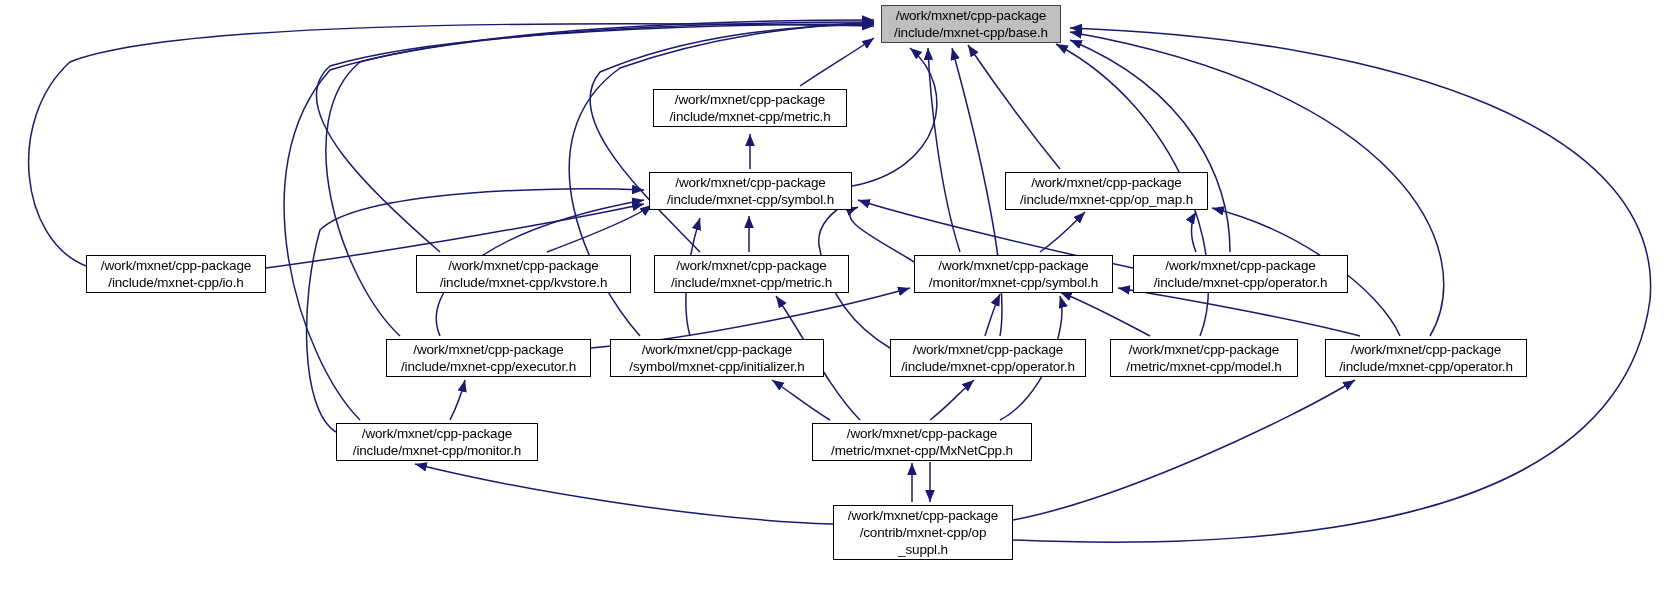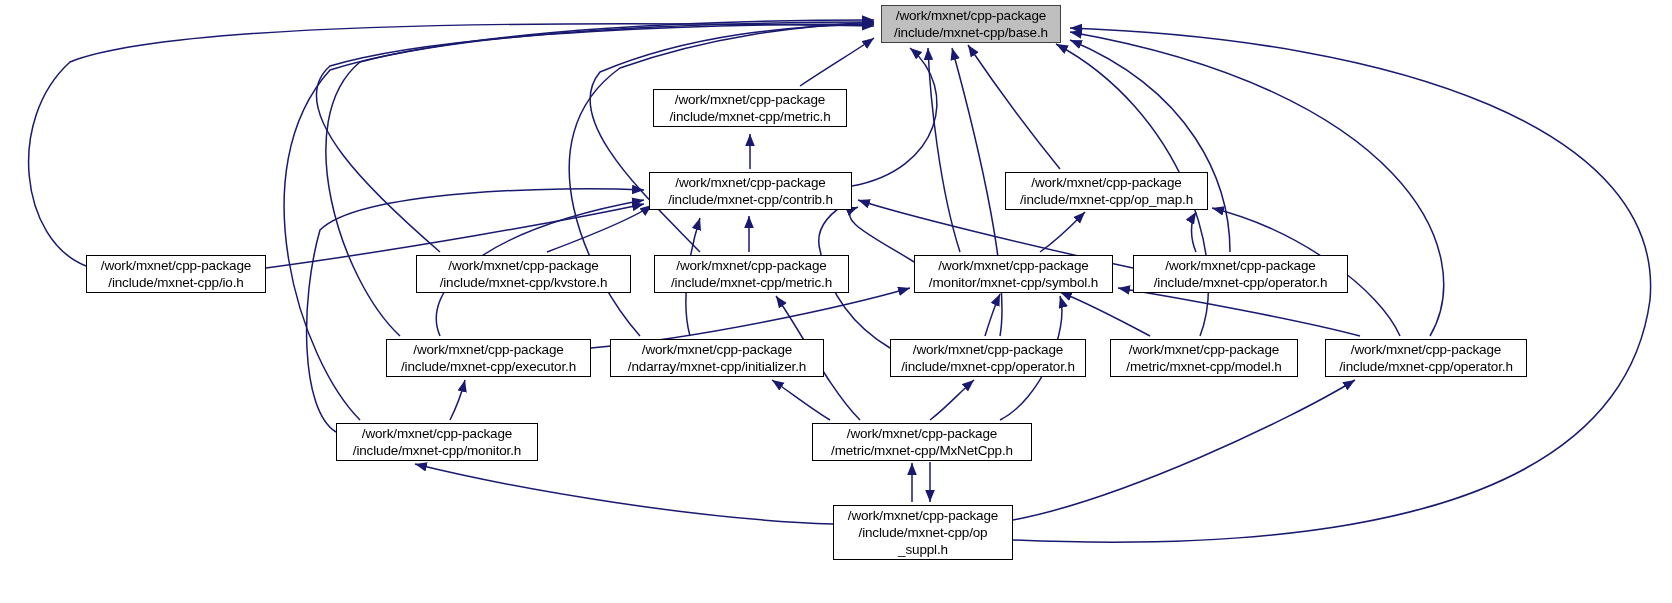--- a/index.html
+++ b/index.html
@@ -149,21 +149,21 @@
     <span class="line">/include/mxnet-cpp/base.h</span>
   </div>
 
   <div class="node" style="left:653px; top:89px; width:194px; height:38px;">
     <span class="line">/work/mxnet/cpp-package</span>
     <span class="line">/include/mxnet-cpp/metric.h</span>
   </div>
 
   <div class="node" style="left:649px; top:172px; width:203px; height:38px;">
     <span class="line">/work/mxnet/cpp-package</span>
-    <span class="line">/include/mxnet-cpp/contrib.h</span>
+    <span class="line">/include/mxnet-cpp/symbol.h</span>
   </div>
 
   <div class="node" style="left:1005px; top:172px; width:203px; height:38px;">
     <span class="line">/work/mxnet/cpp-package</span>
     <span class="line">/include/mxnet-cpp/op_map.h</span>
   </div>
 
   <div class="node" style="left:86px; top:255px; width:180px; height:38px;">
     <span class="line">/work/mxnet/cpp-package</span>
     <span class="line">/include/mxnet-cpp/io.h</span>
@@ -189,21 +189,21 @@
     <span class="line">/include/mxnet-cpp/operator.h</span>
   </div>
 
   <div class="node" style="left:386px; top:339px; width:205px; height:38px;">
     <span class="line">/work/mxnet/cpp-package</span>
     <span class="line">/include/mxnet-cpp/executor.h</span>
   </div>
 
   <div class="node" style="left:610px; top:339px; width:214px; height:38px;">
     <span class="line">/work/mxnet/cpp-package</span>
-    <span class="line">/ndarray/mxnet-cpp/initializer.h</span>
+    <span class="line">/symbol/mxnet-cpp/initializer.h</span>
   </div>
 
   <div class="node" style="left:890px; top:339px; width:196px; height:38px;">
     <span class="line">/work/mxnet/cpp-package</span>
     <span class="line">/include/mxnet-cpp/operator.h</span>
   </div>
 
   <div class="node" style="left:1110px; top:339px; width:188px; height:38px;">
     <span class="line">/work/mxnet/cpp-package</span>
     <span class="line">/metric/mxnet-cpp/model.h</span>
@@ -219,17 +219,17 @@
     <span class="line">/include/mxnet-cpp/monitor.h</span>
   </div>
 
   <div class="node" style="left:812px; top:423px; width:220px; height:38px;">
     <span class="line">/work/mxnet/cpp-package</span>
     <span class="line">/metric/mxnet-cpp/MxNetCpp.h</span>
   </div>
 
   <div class="node" style="left:833px; top:505px; width:180px; height:55px;">
     <span class="line">/work/mxnet/cpp-package</span>
-    <span class="line">/include/mxnet-cpp/op</span>
+    <span class="line">/contrib/mxnet-cpp/op</span>
     <span class="line">_suppl.h</span>
   </div>
 
 </div>
 
 </body></html>

